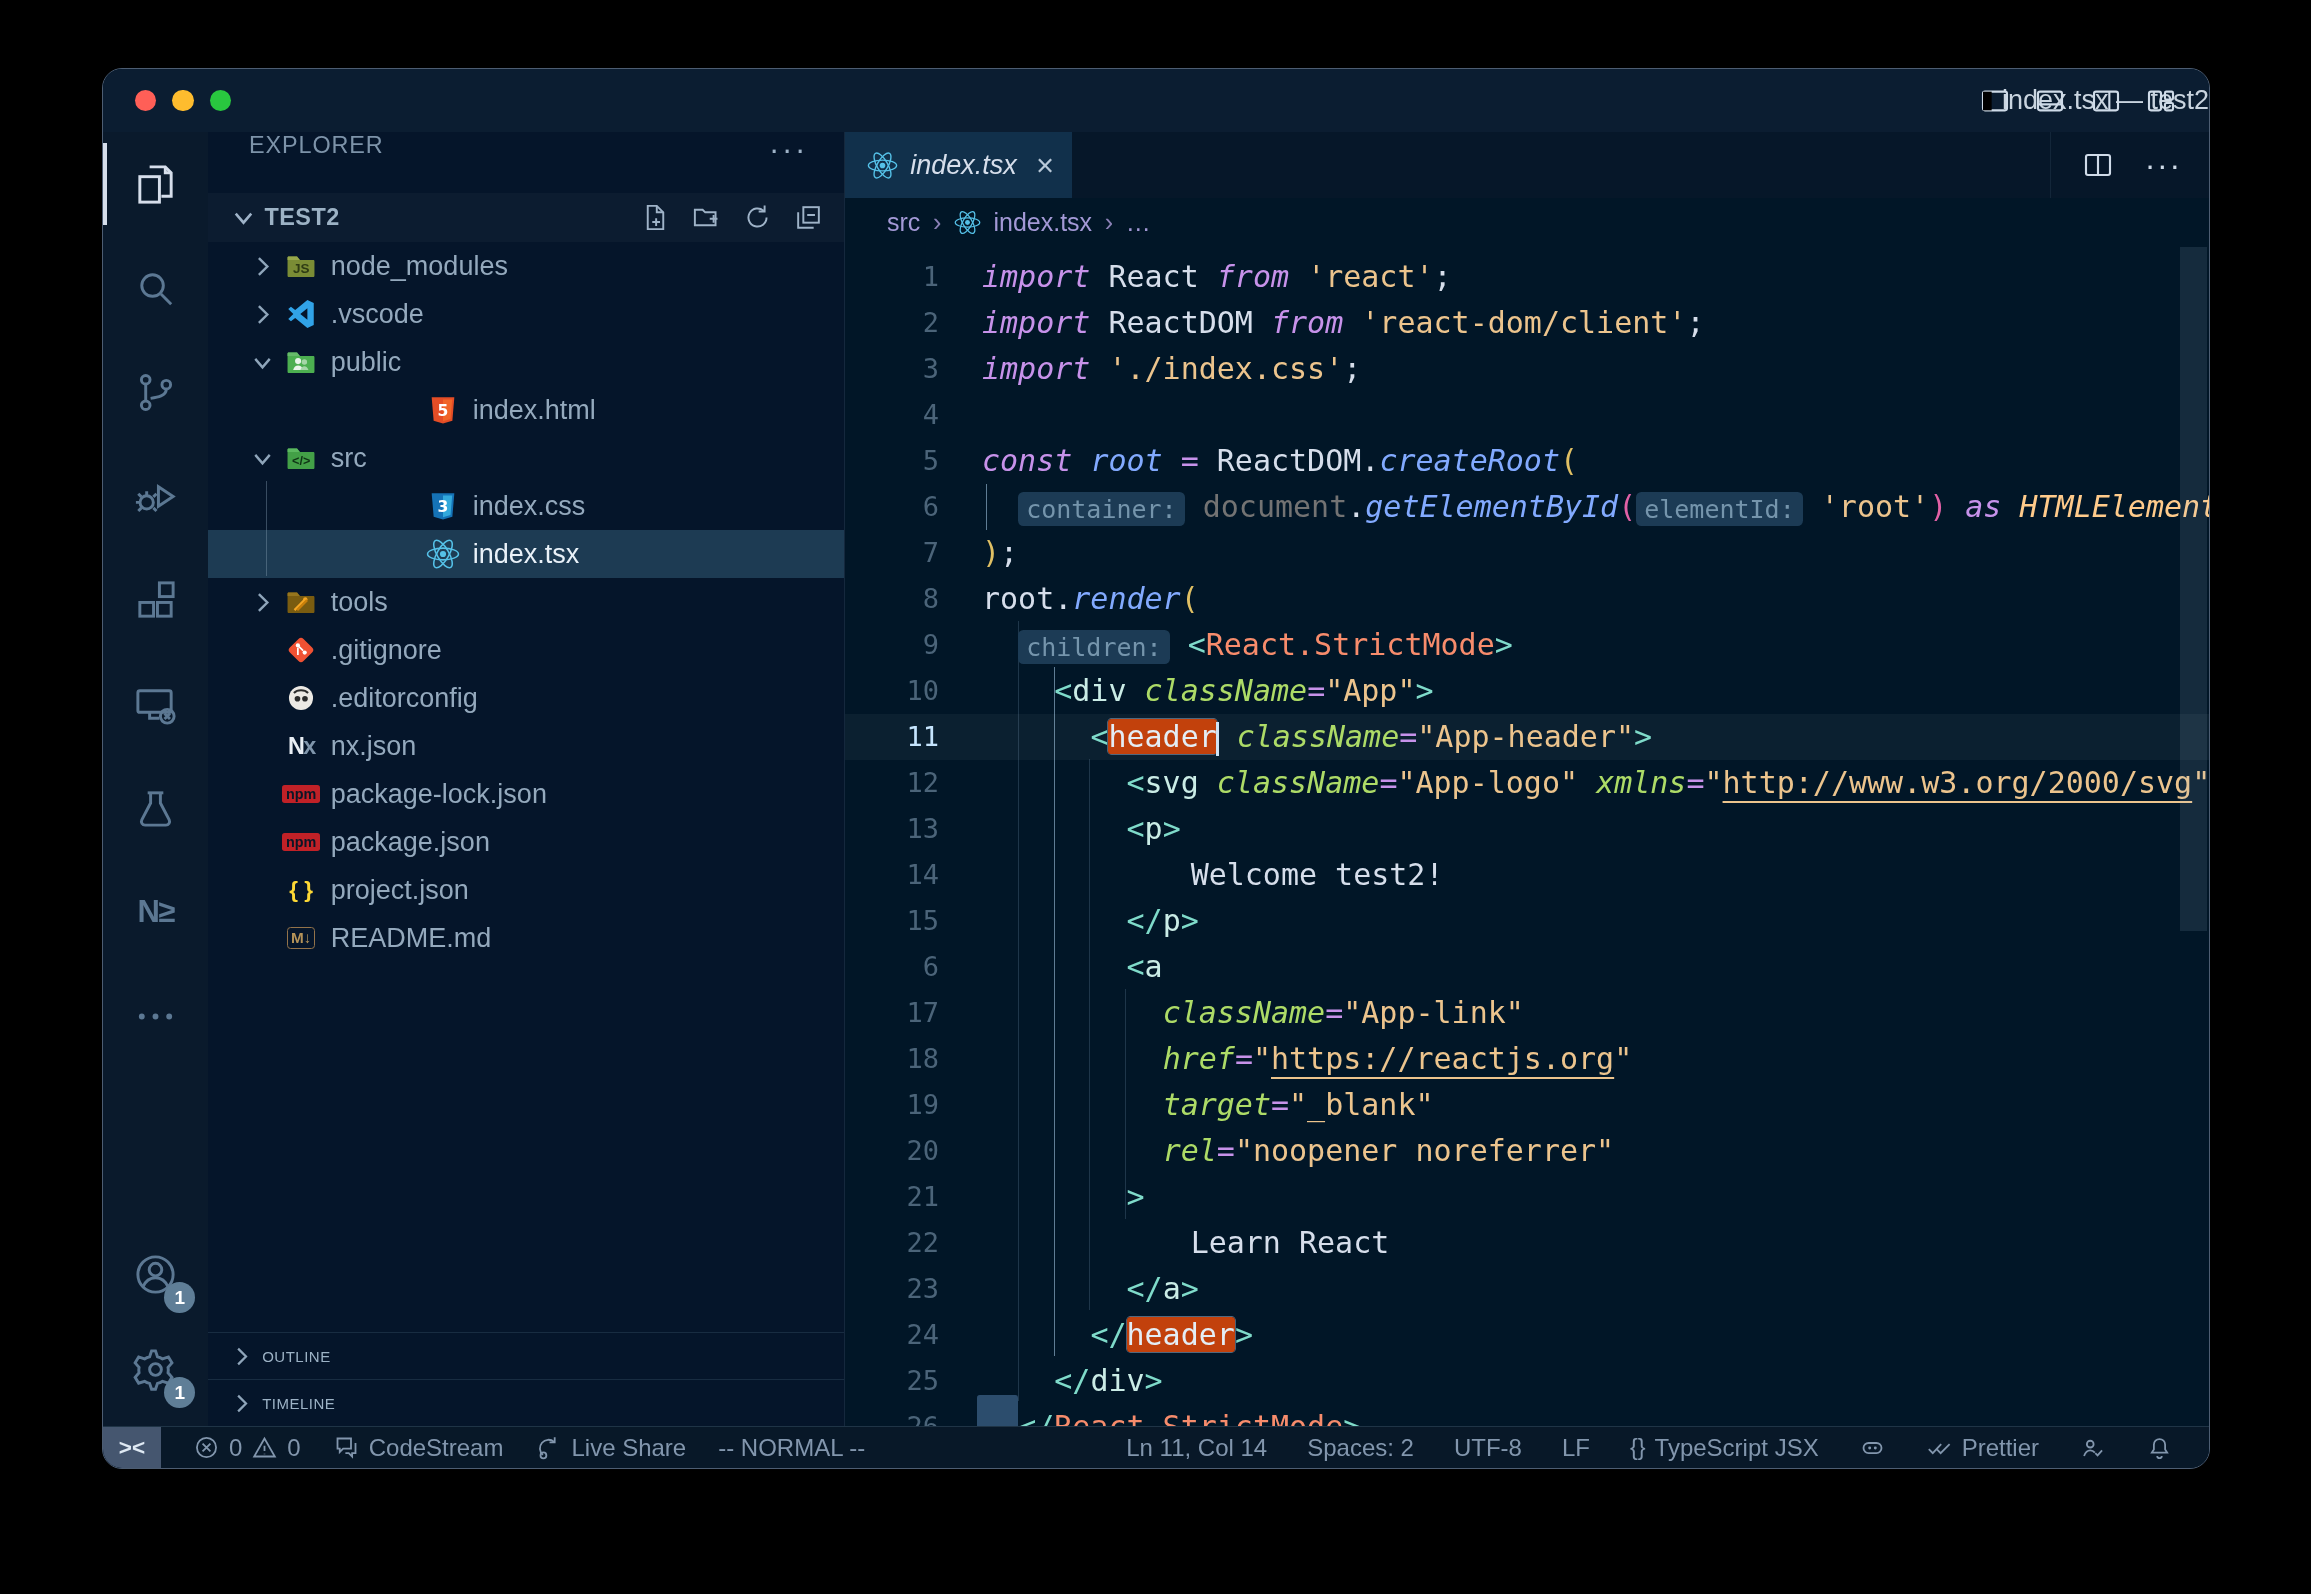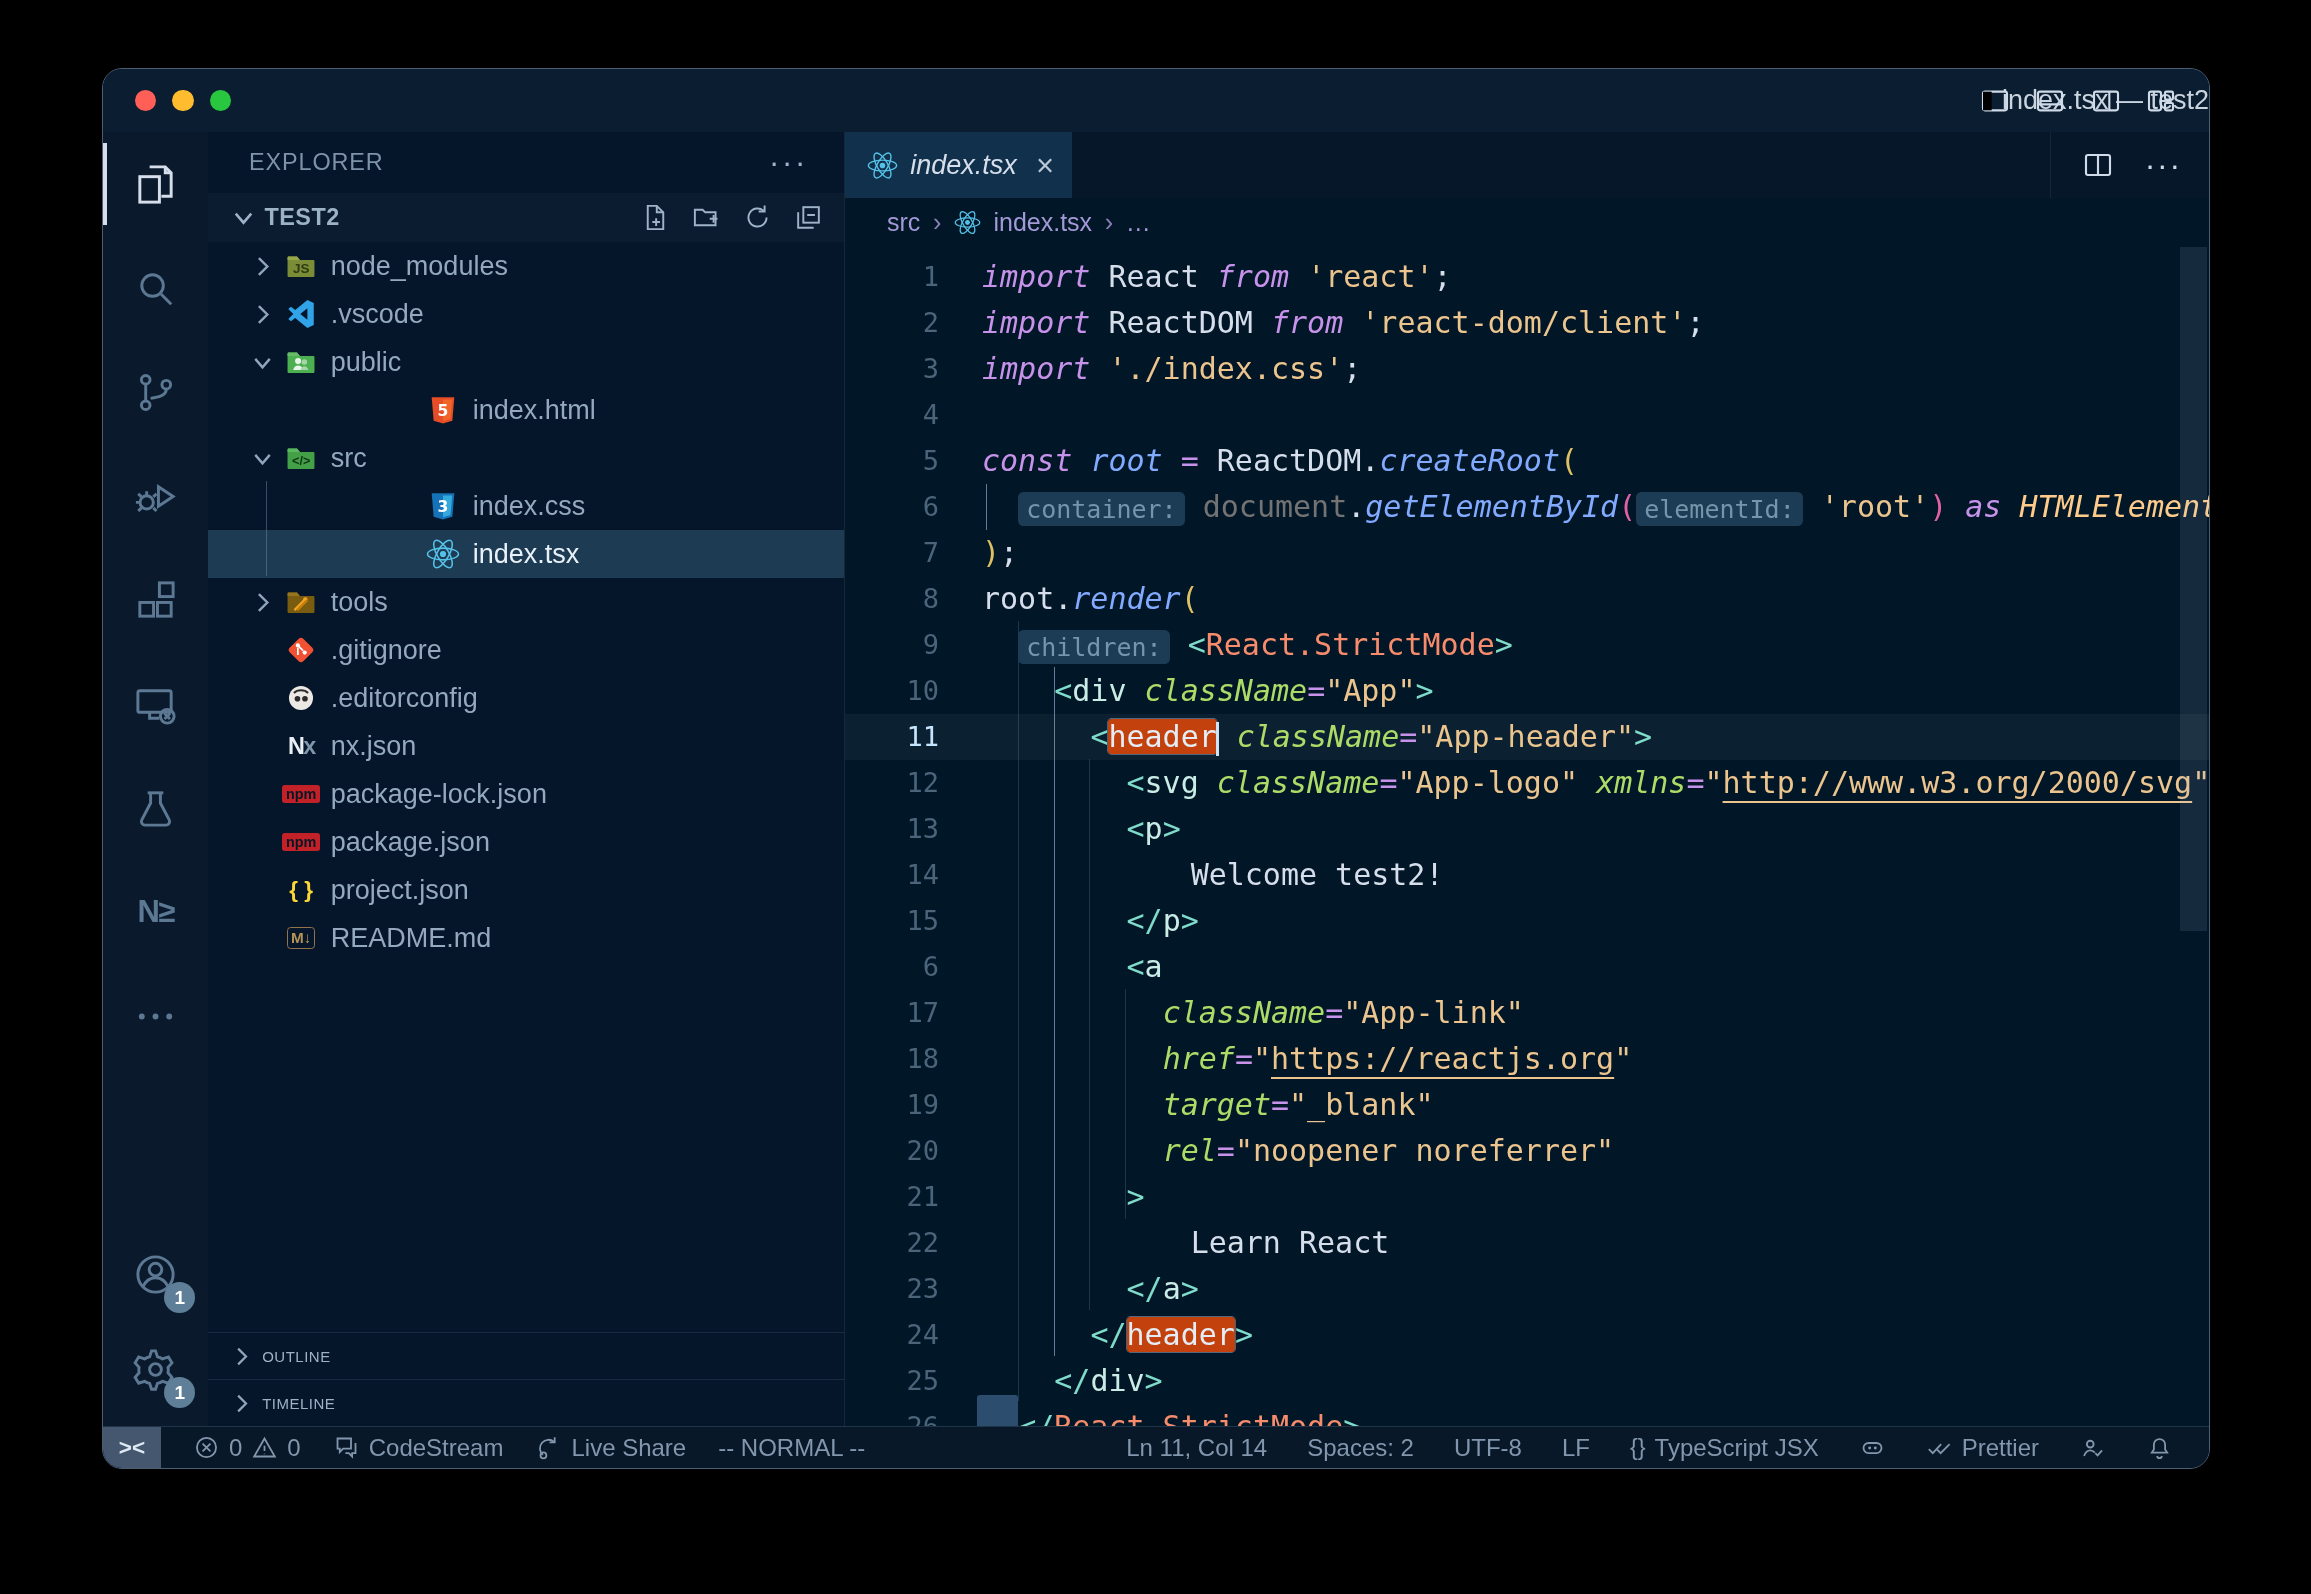--- a/index.html
+++ b/index.html
@@ -31,21 +31,21 @@
   .ab-item.active::before { content:""; position:absolute; left:0; top:10.8px; bottom:10.8px; width:3.6px; background:#d6deeb; }
   .ab-bottom { position:absolute; left:0; right:0; bottom:9px; }
   .ab-bottom .ab-item { height:95px; }
   .ab-badge { position:absolute; right:12.6px; bottom:9px; width:31px; height:31px; border-radius:50%;
     background:#5f7e97; color:#fff; font-size:19px; font-weight:700; display:flex; align-items:center; justify-content:center; }
   .nxmark { font-size:31px; font-weight:800; letter-spacing:-1.8px; }
 
   
   .sidebar { width:637px; flex:0 0 637px; background:#05152a; position:relative;
     border-right:0.9px solid rgba(95,126,151,.18); }
-  .sb-header { height:61px; display:flex; align-items:center; padding:0 36px 0 41px; }
+  .sb-header { height:61px; display:flex; align-items:flex-start; padding:0 36px 0 41px; }
   .sb-title { color:#7d93a9; font-size:23.4px; letter-spacing:0.9px; }
   .sb-dots { margin-left:auto; color:#9fb3c8; font-size:31px; letter-spacing:2.7px; cursor:pointer; }
   .section-header { height:49px; display:flex; align-items:center; padding-left:20px;
     background:rgba(255,255,255,.03); cursor:pointer; }
   .section-header .chev { width:31px; height:31px; stroke:#9fb3c8; fill:none; stroke-width:2; }
   .section-label { color:#9cb2c5; font-weight:700; font-size:23.4px; letter-spacing:0.5px; margin-left:5.4px; }
   .sec-tools { margin-left:auto; display:flex; gap:20px; padding-right:20px; }
   .sec-tools svg { width:31px; height:31px; stroke:#9fb3c8; fill:none; stroke-width:1.5; cursor:pointer; }
   .tree { position:relative; }
   .trow { height:48px; display:flex; align-items:center; padding-left:40px; cursor:pointer; position:relative; }

